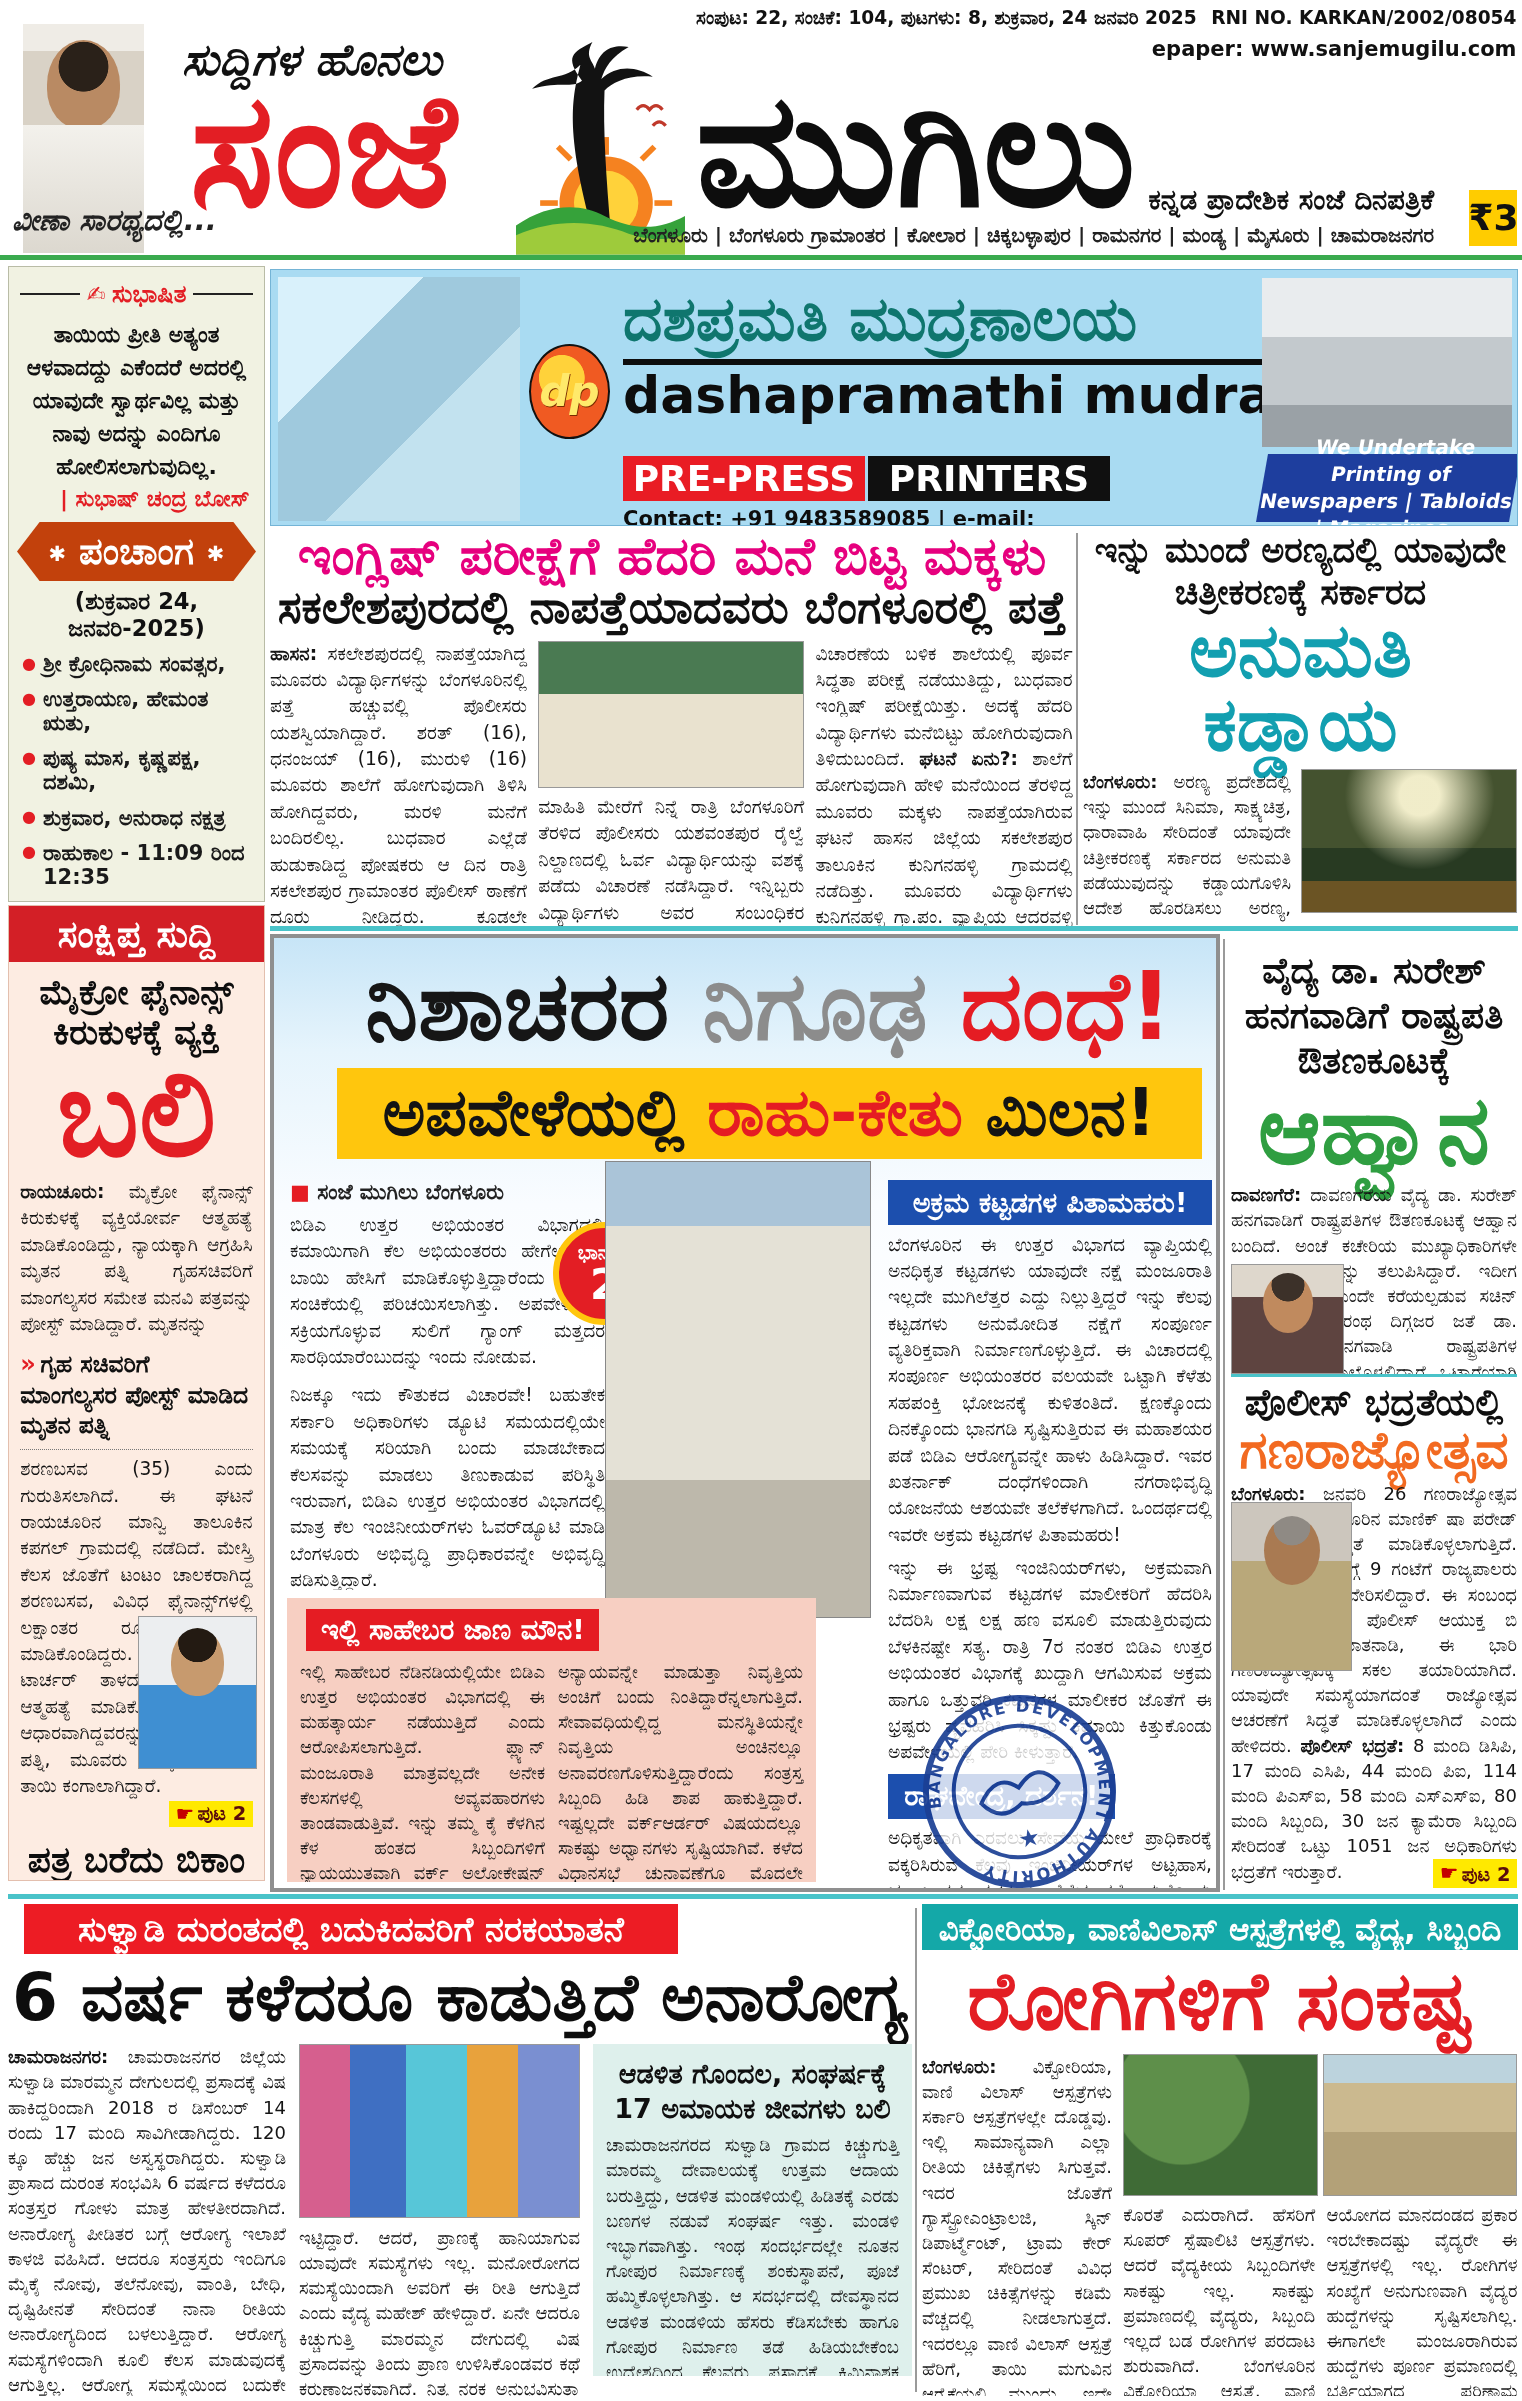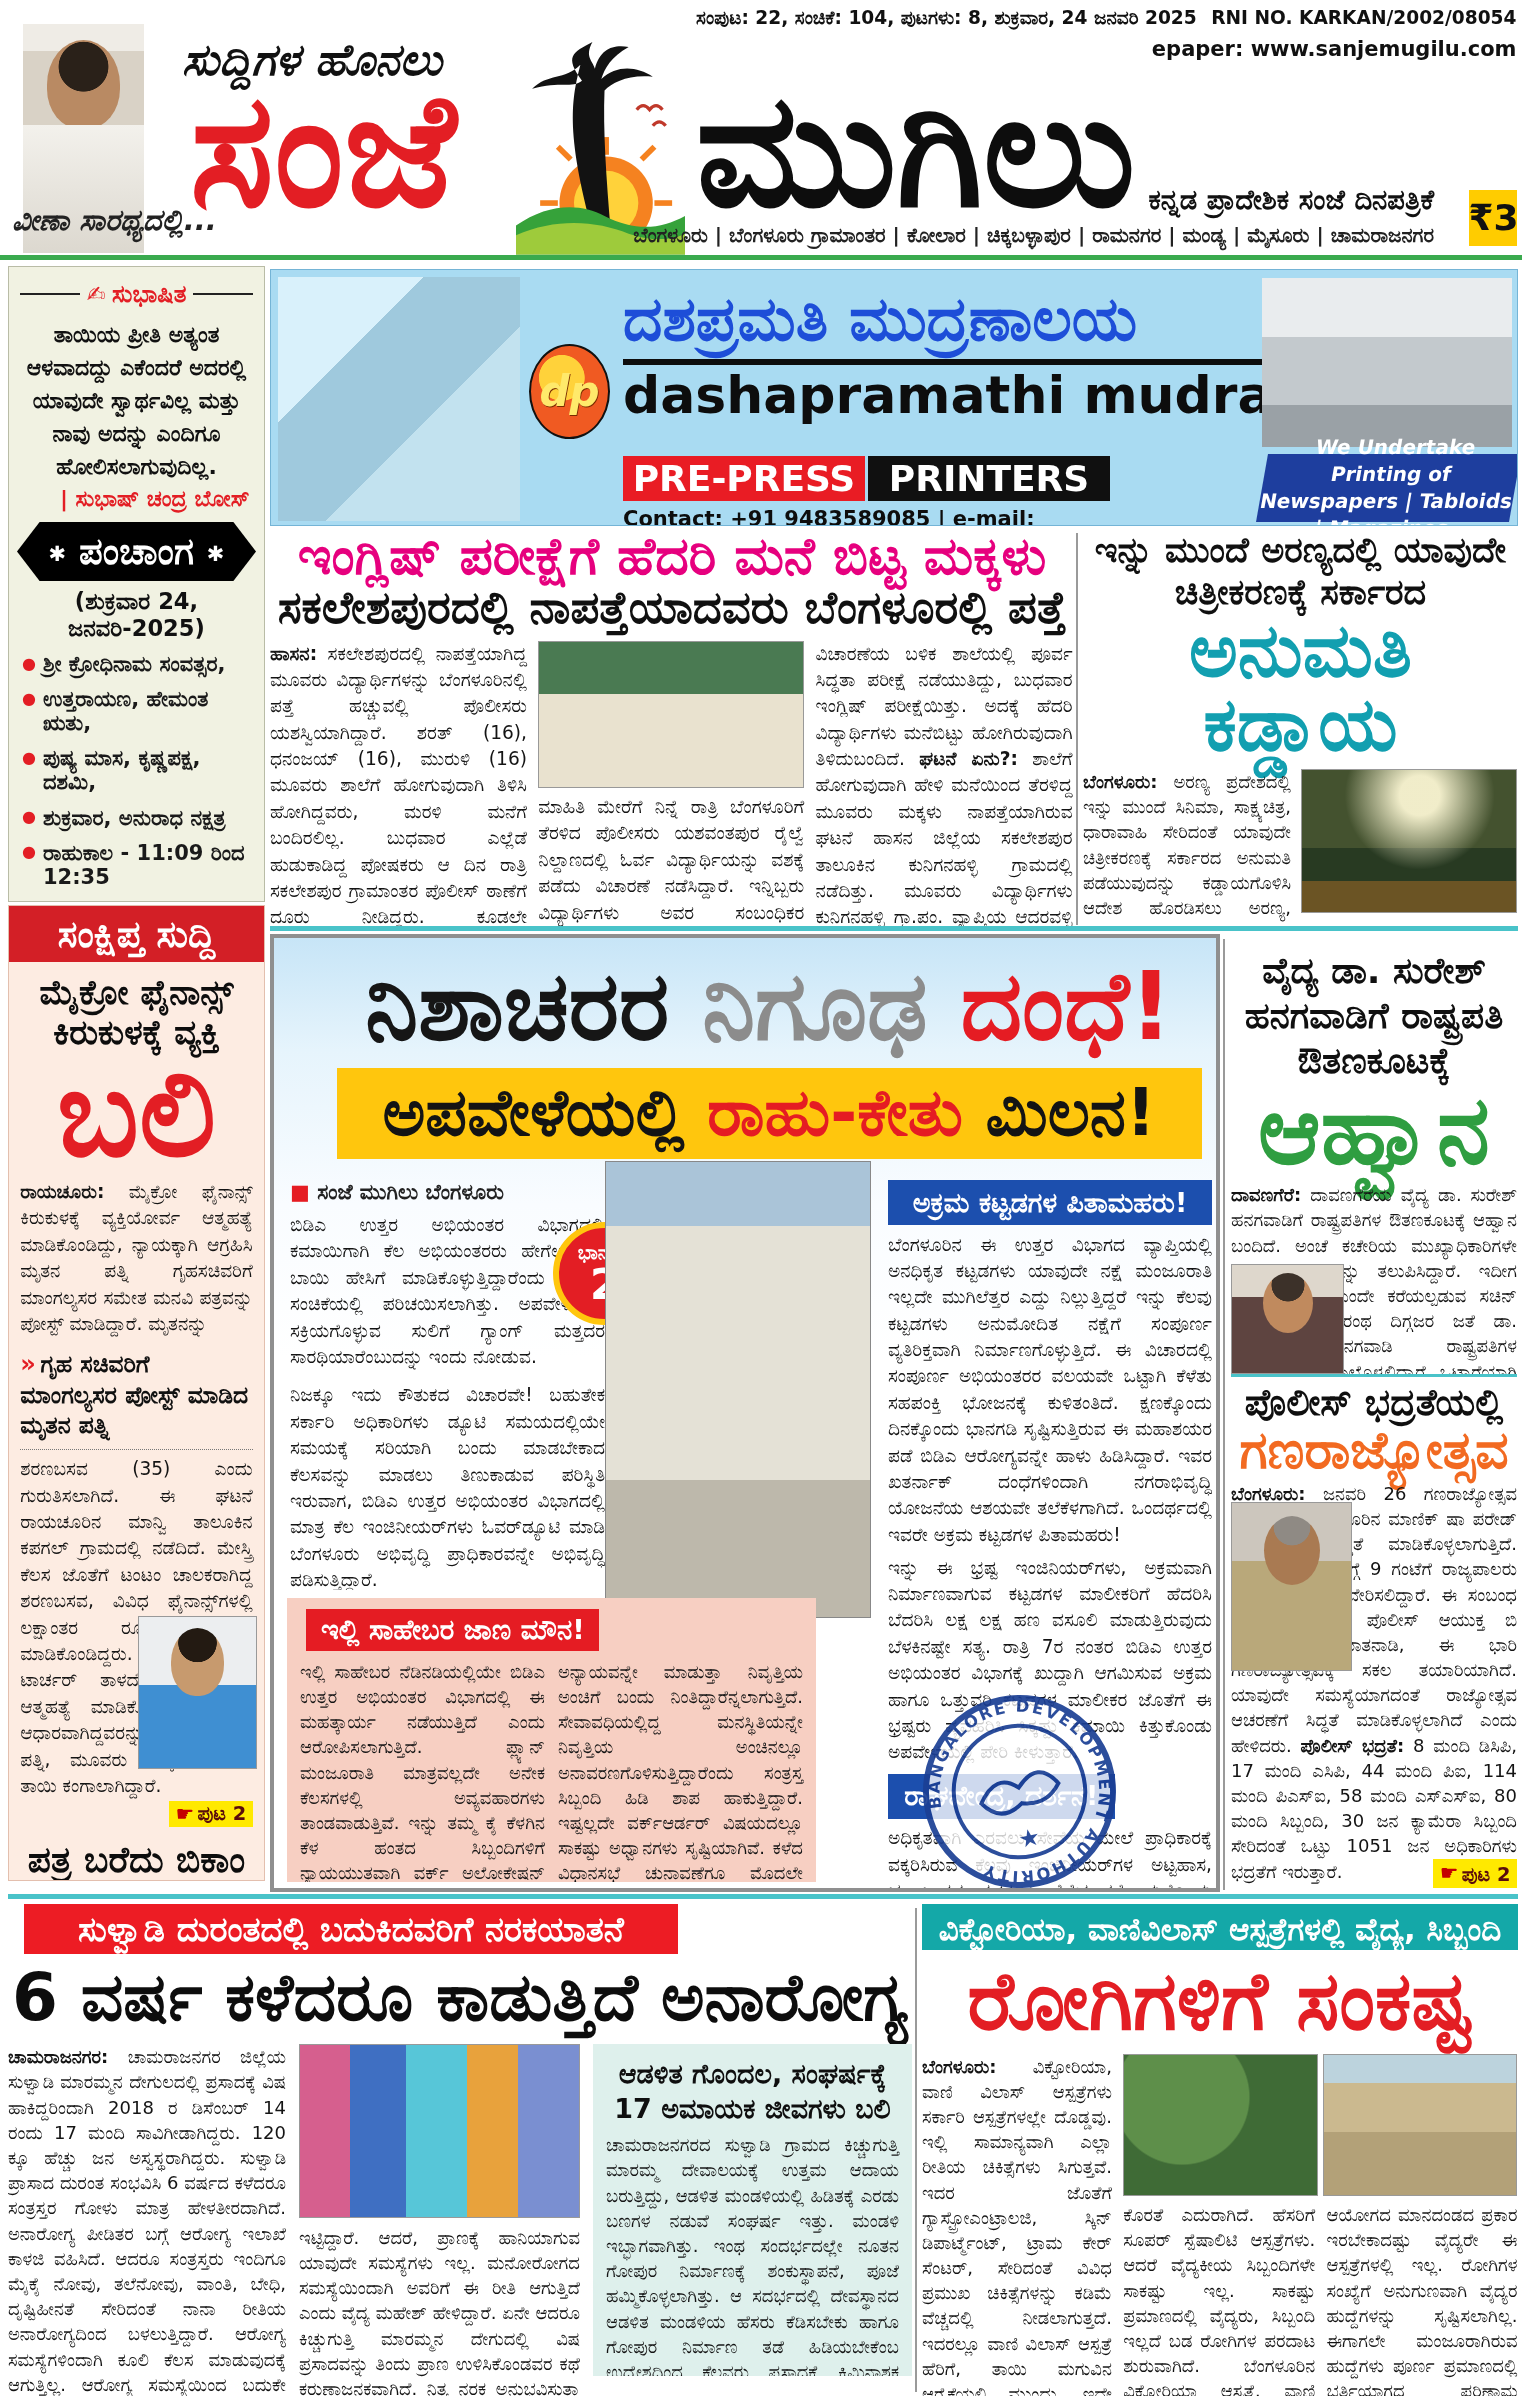--- a/index.html
+++ b/index.html
@@ -16,21 +16,21 @@
   .hline-teal{background:#49c3c9;}
   
   .mast-red{color:#e31e24;font-weight:bold;}
   .mast-black{color:#0d0d0d;font-weight:bold;}
   
   .box1{background:#f1f2e2;border:0.8px solid #b9bca6;overflow:hidden;}
   .box2{background:#fdece2;border:0.8px solid #e3bfae;overflow:hidden;}
   .subh-row{display:flex;align-items:center;gap:6.5px;padding:13px 11.3px 4.8px 11.3px;}
   .subh-row .ln{flex:1;height:2.4px;background:#222;position:relative;}
   .subh-title{color:#e31e24;font-weight:bold;font-size:24px;white-space:nowrap;}
-  .ribbon{background:#000000;color:#fff;font-weight:bold;font-size:37px;text-align:center;padding:8px 0;margin:11.3px 8px 6.5px 8px;clip-path:polygon(0 50%,22.6px 0,calc(100% - 22.6px) 0,100% 50%,calc(100% - 22.6px) 100%,22.6px 100%);}
+  .ribbon{background:#c2410c;color:#fff;font-weight:bold;font-size:37px;text-align:center;padding:8px 0;margin:11.3px 8px 6.5px 8px;clip-path:polygon(0 50%,22.6px 0,calc(100% - 22.6px) 0,100% 50%,calc(100% - 22.6px) 100%,22.6px 100%);}
   .pan-date{font-weight:bold;font-size:22.6px;text-align:center;margin:6.5px 0 4.8px 0;color:#111;}
   .pan-list{list-style:none;margin:0;padding:0 8px 8px 13px;}
   .pan-list li{font-weight:bold;font-size:21px;color:#1a1a1a;padding:5.6px 0 5.6px 21px;position:relative;}
   .pan-list li::before{content:"●";color:#e31e24;position:absolute;left:0;top:7.3px;font-size:16px;}
   .brief-banner{background:#d31f26;color:#fff;font-weight:bold;font-size:37px;text-align:center;padding:6.5px 0;}
   .pq{font-weight:bold;font-size:23.4px;line-height:1.3;color:#111;border-bottom:1.6px dotted #777;padding:4.8px 0 8px 0;margin:6.5px 11.3px;}
   .pq .chev{color:#e31e24;font-size:24px;margin-right:4.8px;}
   
   .ad{background:#a9dbf2;border:0.8px solid #74b4d6;overflow:hidden;}
   .tagbox{color:#fff;font-weight:bold;font-size:36px;text-align:center;line-height:45px;height:45px;}
@@ -148,21 +148,21 @@
       <div class="abs" style="left:32px;top:11.3px;width:53px;height:68px;border-radius:50% 50% 46% 46%;background:radial-gradient(circle at 50% 22%,#231a12 0 32%,#c79a6e 33% 100%);"></div>
     </div>
 
   </div>
 
   <div class="abs ad" style="left:270px;top:269px;width:1248px;height:257px;">
     <div class="abs photo" style="left:6.5px;top:6.5px;width:242px;height:244px;border:none;background:linear-gradient(135deg,#d9f1fb 0 30%,#9fc9dd 30% 60%,#c2e2ef 60% 100%),repeating-linear-gradient(45deg,rgba(70,110,130,.25) 0 8px,transparent 8px 22.6px);"></div>
     <div class="abs" style="left:258px;top:74px;width:81px;height:95px;border-radius:50%;background:radial-gradient(circle at 40% 35%,#ffd23a 0 30%,#f05a22 31% 100%);border:2.4px solid #111;display:flex;align-items:center;justify-content:center;">
       <span style="color:#ffe96b;font-weight:bold;font-size:42px;font-style:italic;text-shadow:0.8px 0.8px 0 #7a2c00;">dp</span>
     </div>
-    <div class="abs" style="left:352px;top:13px;width:880px;font-size:61px;font-weight:bold;color:#1d4ed8;white-space:nowrap;">ದಶಪ್ರಮತಿ ಮುದ್ರಣಾಲಯ</div>
+    <div class="abs" style="left:352px;top:13px;width:880px;font-size:61px;font-weight:bold;color:#0f766e;white-space:nowrap;">ದಶಪ್ರಮತಿ ಮುದ್ರಣಾಲಯ</div>
     <div class="abs" style="left:352px;top:95px;width:880px;font-size:52px;font-weight:bold;color:#0d0d0d;white-space:nowrap;text-decoration:overline;text-decoration-thickness:5.6px;">dashapramathi mudranalaya</div>
     <div class="abs tagbox" style="left:352px;top:186px;width:242px;background:#e91c24;">PRE-PRESS</div>
     <div class="abs tagbox" style="left:597px;top:186px;width:242px;background:#101010;">PRINTERS</div>
     <div class="abs" style="left:352px;top:237px;font-size:21px;font-weight:bold;color:#0d0d0d;">Contact: +91 9483589085 | e-mail: dashapramathimudranalaya@gmail.com</div>
     <div class="abs photo" style="left:991px;top:8px;width:250px;height:169px;border:none;background:linear-gradient(180deg,#e9ecee 0 35%,#c3c9cd 35% 75%,#9aa1a6 75% 100%),repeating-linear-gradient(90deg,rgba(60,70,80,.2) 0 11.3px,transparent 11.3px 32px);"></div>
     <div class="abs ad-ribbon" style="left:991px;top:184px;width:253px;height:68px;">
       <span>We Undertake Printing of</span>
       <span>Newspapers | Tabloids | Magazines</span>
     </div>
   </div>

